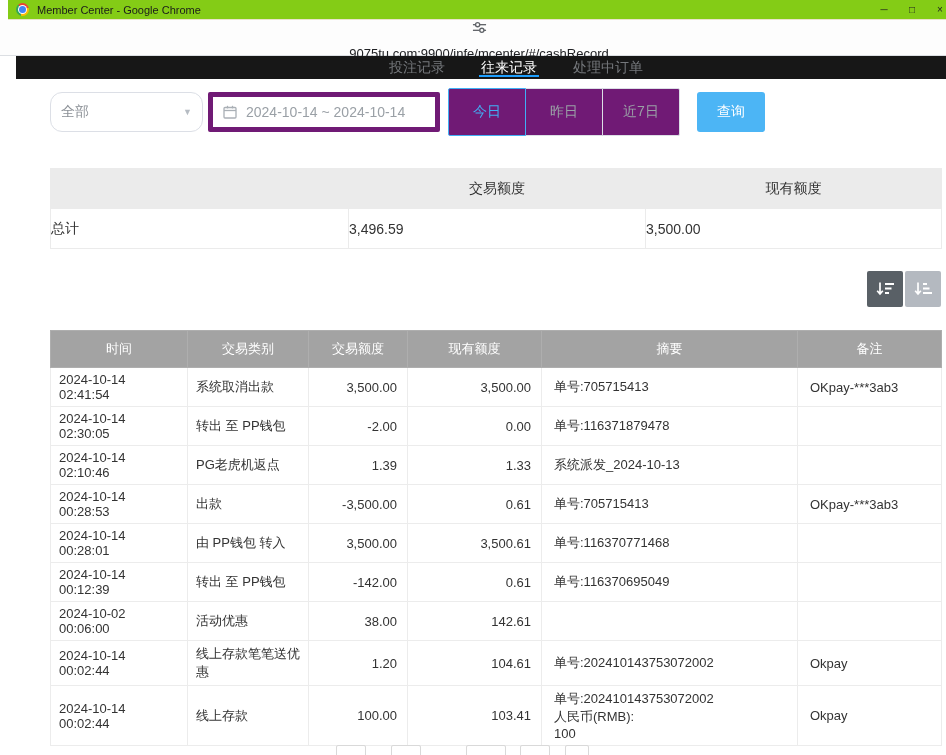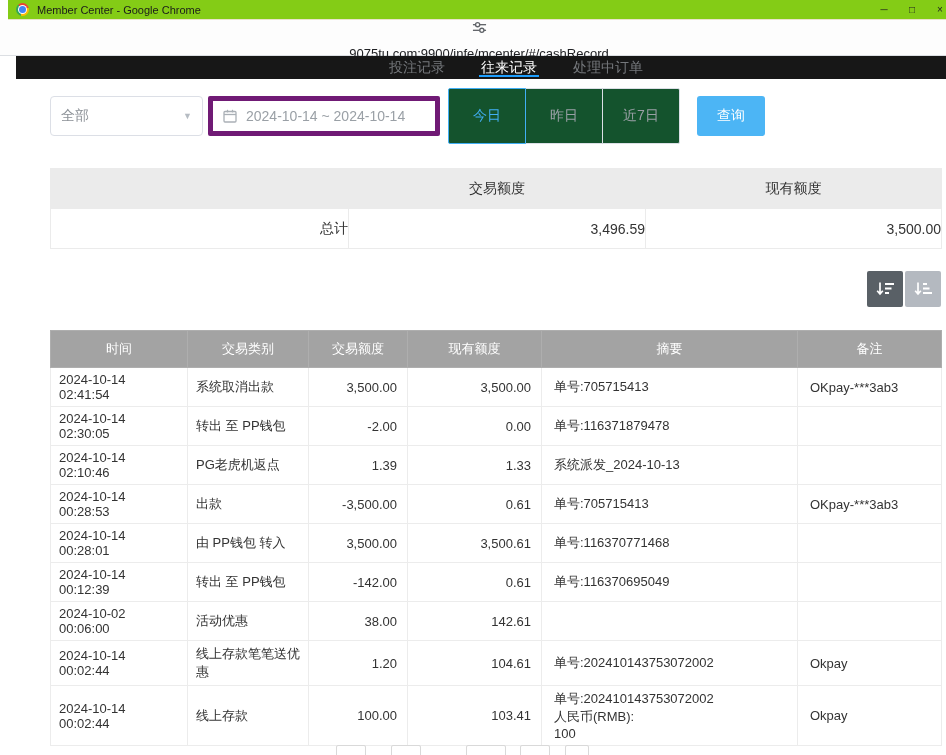--- a/index.html
+++ b/index.html
@@ -41,48 +41,48 @@
   .nav-inner { display:flex; gap:32px; transform:translateX(27px); }
   .nav-tab { position:relative; display:flex; align-items:center; height:23px;
     font-size:14px; color:#75787c; cursor:pointer; padding:0 2px; }
   .nav-tab.active { color:#ffffff; }
   .nav-tab.active::after { content:""; position:absolute; left:0; right:0; bottom:2px;
     height:2px; background:#1e9fff; }
 
   
   .filter-row { position:absolute; top:88px; left:50px; display:flex; align-items:center; }
   .select-box {
-    width:153px; height:40px; border:1px solid #dcdfe6; border-radius:4px; background:#fff;
+    width:153px; height:40px; border:1px solid #dcdfe6; border-radius:12px; background:#fff;
     display:flex; align-items:center; padding:0 10px; font-size:14px; color:#8b9096; cursor:pointer;
   }
   .select-box .chev { margin-left:auto; font-size:9px; color:#b6bcc3; }
   .date-box {
     width:232px; height:40px; border:5px solid #701a75; border-radius:2px; background:#fff;
     display:flex; align-items:center; gap:9px; padding:0 10px; margin-left:5px;
     font-size:14px; color:#9aa0a6; cursor:text;
   }
   .quick-group { display:flex; margin-left:8px; }
   .qbtn {
-    width:78px; height:56px; background:#14532d; border:1px solid #dcdfe6; margin-left:-1px;
+    width:78px; height:48px; background:#701a75; border:1px solid #dcdfe6; margin-left:-1px;
     display:flex; align-items:center; justify-content:center; font-size:14px; color:#9aa0a6; cursor:pointer;
   }
   .qbtn:first-child { margin-left:0; border-radius:2px 0 0 2px; }
   .qbtn:last-child { border-radius:0 2px 2px 0; }
   .qbtn.active { color:#41aff5; border-color:#41aff5; position:relative; z-index:2; }
   .query-btn {
     width:68px; height:40px; margin-left:17px; background:#4cb5f5; border:none; border-radius:3px;
     color:#fff; font-size:14px; display:flex; align-items:center; justify-content:center; cursor:pointer;
   }
 
   
   .summary-table { position:absolute; top:168px; left:50px; width:891px;
     border-collapse:collapse; table-layout:fixed; font-size:14px; }
   .summary-table th { background:#ebebeb; height:40px; font-weight:400; color:#333;
     text-align:center; border:1px solid #ebebeb; }
-  .summary-table td { background:#fff; height:40px; text-align:right; color:#333;
+  .summary-table td { background:#fff; height:40px; text-align:left; color:#333;
     border:1px solid #ebebeb; }
 
   
   .sort-group { position:absolute; top:271px; right:5px; display:flex; gap:2px; }
   .sort-btn { width:36px; height:36px; border:none; border-radius:2px;
     display:flex; align-items:center; justify-content:center; cursor:pointer; }
   .sort-btn.dark { background:#596066; }
   .sort-btn.light { background:#b4b9c0; }
 
   

